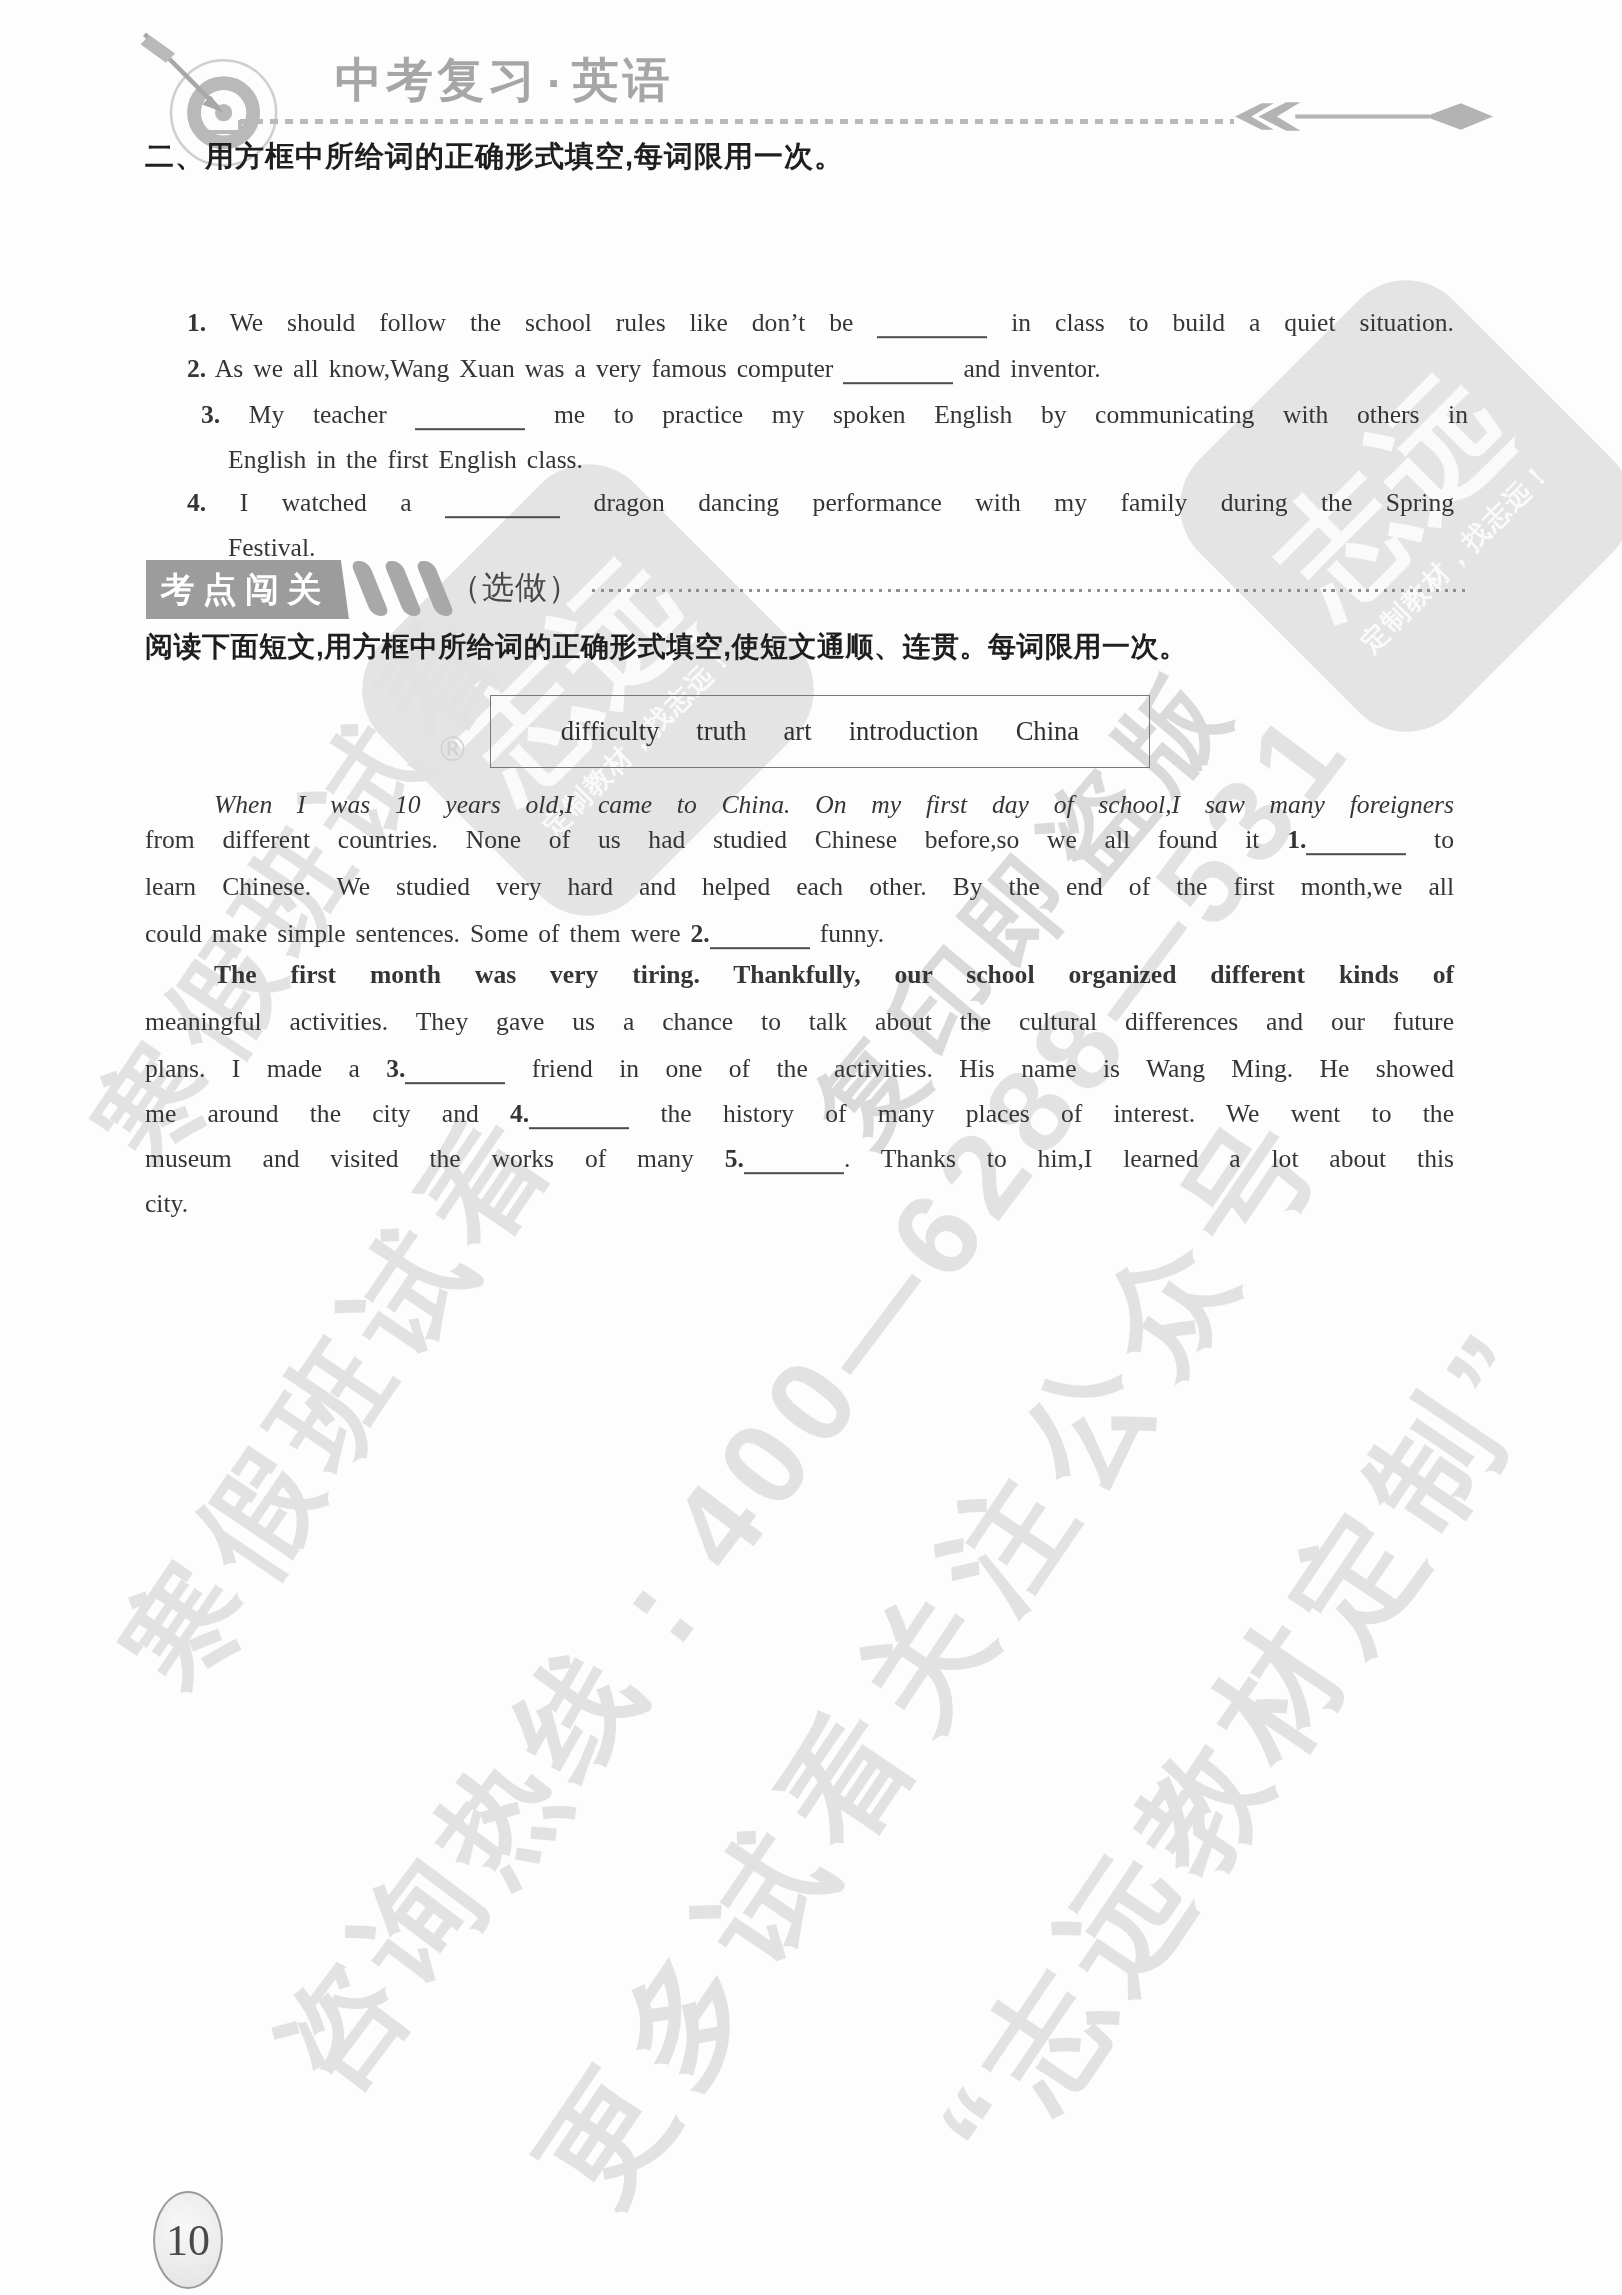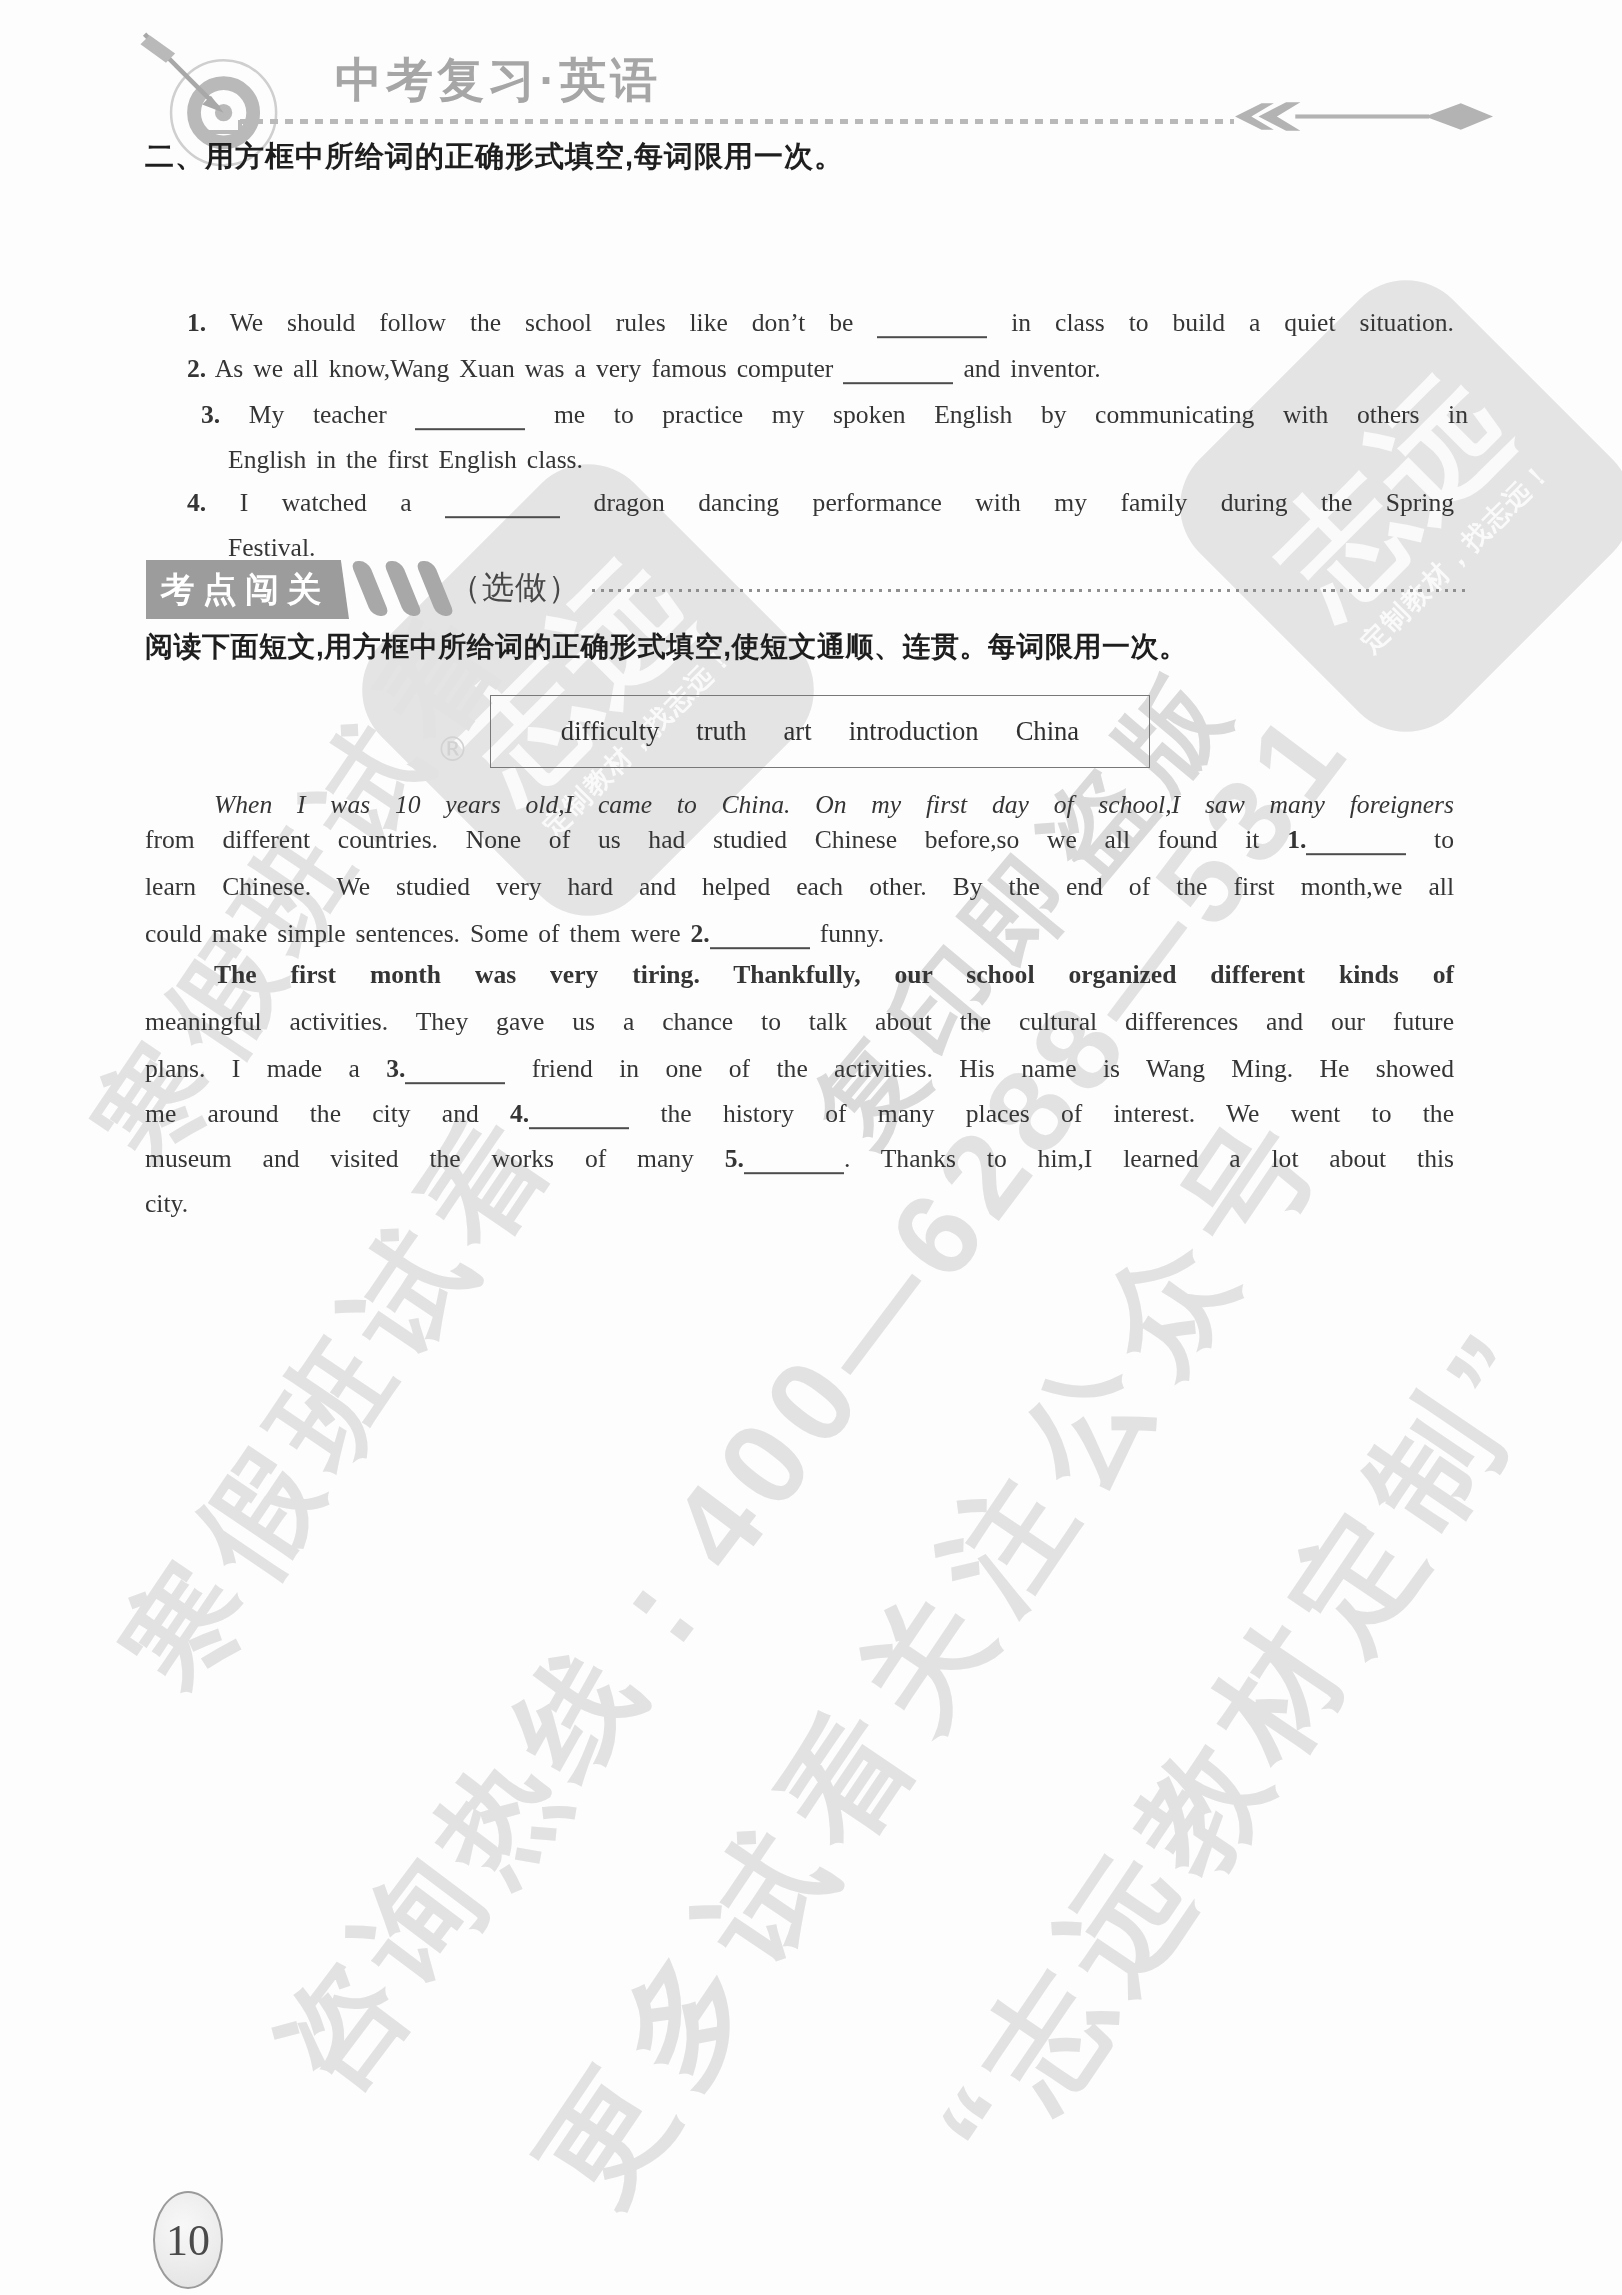--- a/index.html
+++ b/index.html
@@ -24,21 +24,21 @@
     position:absolute;white-space:nowrap;color:#e2e2e2;
     font-family:"Liberation Sans",sans-serif;font-weight:700;
     transform-origin:0 50%;
   }
   .wm-reg{position:absolute;left:436px;top:730px;font-size:33px;color:#d2d2d2;
     font-family:"DejaVu Sans",sans-serif;}
   
   .content{position:absolute;inset:0;z-index:1;}
   .logo-svg{position:absolute;left:134px;top:26.6px;}
   .page-title{
-    position:absolute;left:335px;top:49px;font-family:Liberation Sans, sans-serif;
+    position:absolute;left:335px;top:49px;font-family:Liberation Mono, monospace;
     font-weight:700;font-size:47px;color:#a6a6a6;letter-spacing:4.1px;
   }
   .hdr-dash{
     position:absolute;left:240px;top:119px;width:994px;height:4.6px;
     background:repeating-linear-gradient(90deg,#b9b9b9 0 7.7px,transparent 7.7px 15px);
   }
   .hdr-step-h{position:absolute;left:203px;top:130px;width:39px;height:4.1px;background:#b9b9b9;}
   .hdr-step-v{position:absolute;left:238px;top:120px;width:4.1px;height:14.3px;background:#b9b9b9;}
   .hdr-arrow{position:absolute;left:1235px;top:97px;}
   .cn-bold{font-family:"Liberation Sans",sans-serif;font-weight:700;color:#1e1e1e;}

